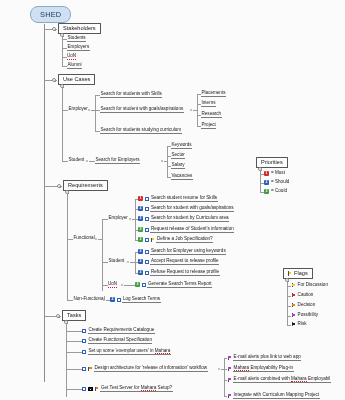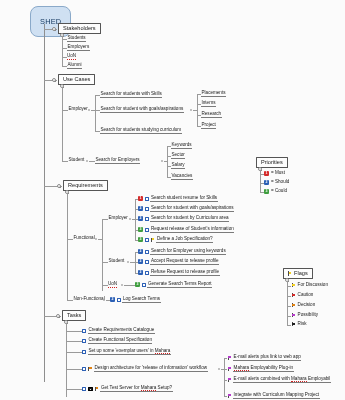--- a/index.html
+++ b/index.html
@@ -39,21 +39,21 @@
   .boxed .txt { border-bottom:none; }
 
   
   .root {
     position:absolute;
     background:#cfe0f2;
     border:0.8px solid #8aa9c9;
     border-radius:8px;
     color:#12365e;
     font-size:7.4px;
-    padding:10px 9px;
+    padding:3px 9px;
     letter-spacing:0.2px;
   }
 
   
   .sp { border-bottom:0.8px dotted #d02020; color:#1a1a1a; }
 
   
   .ln { position:absolute; background:#9a9a9a; }
   .lnh { height:0.7px; }
   .lnv { width:0.7px; }

